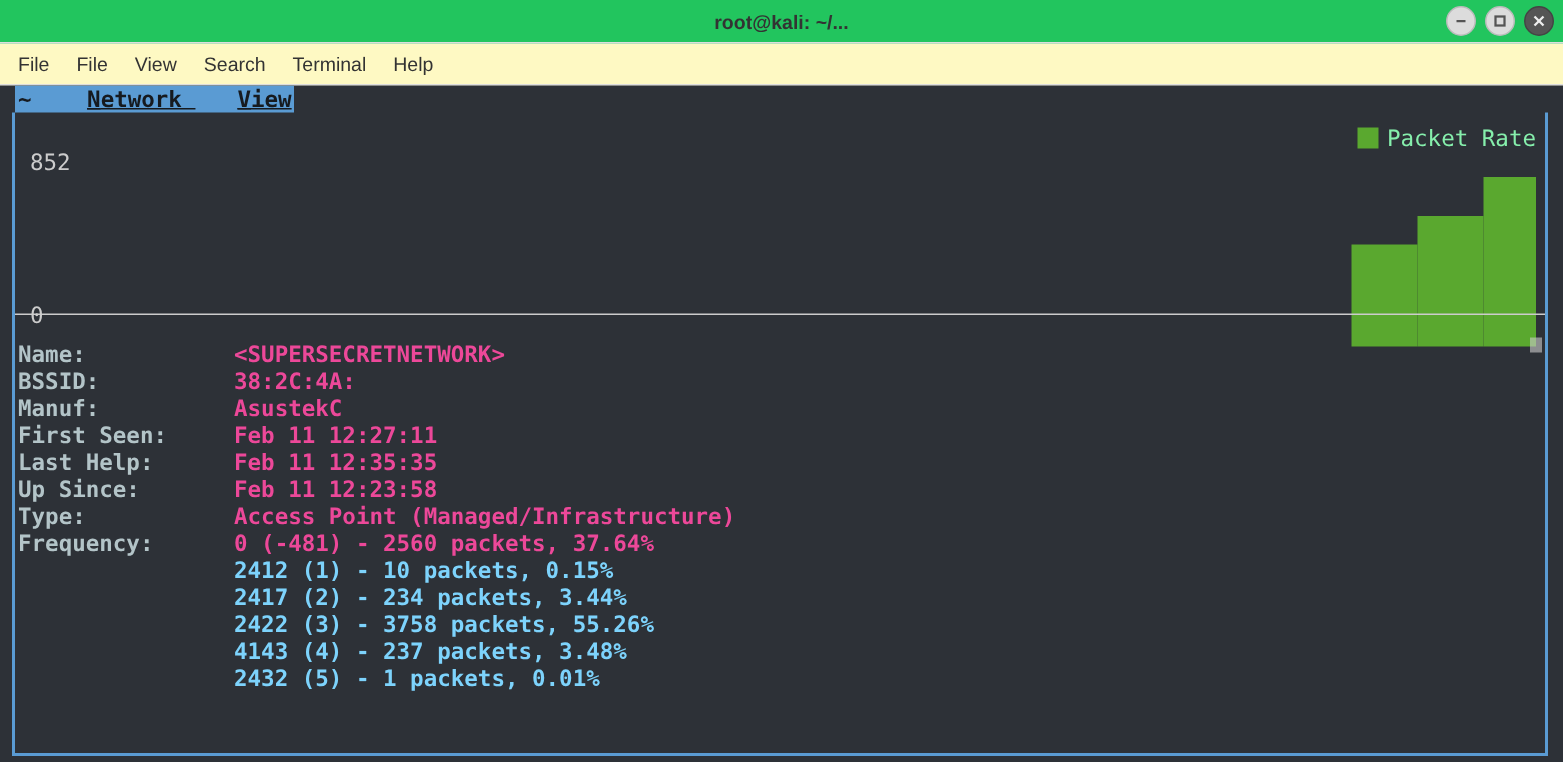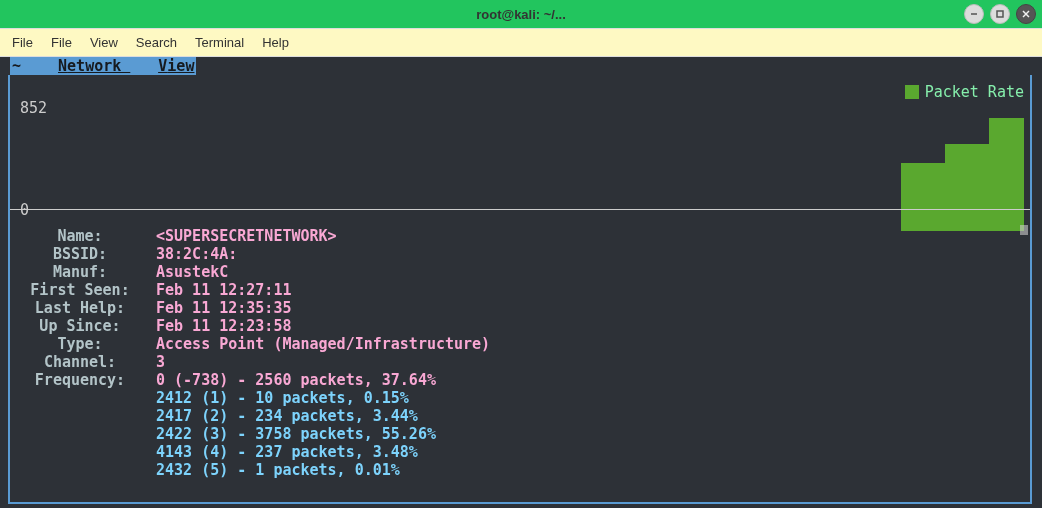--- a/index.html
+++ b/index.html
@@ -148,26 +148,26 @@
       left: 12px;
       top: 170px;
       right: 12px;
     }
     .detail-row {
       display: flex;
       white-space: pre;
     }
     .detail-label {
       width: 136px;
-      text-align: center;
+      text-align: left;
       color: #b3c4c8;
       font-weight: bold;
     }
     .detail-value {
-      color: #f9a8d4;
+      color: #ec4899;
       padding-left: 8px;
       font-weight: bold;
     }
     .detail-sub {
       padding-left: 144px;
       color: #7dd3fc;
       font-weight: bold;
     }
     .terminal-frame {
       position: absolute;
@@ -251,22 +251,21 @@
     <div class="scroll-indicator"></div>
 
     <div class="details">
       <div class="detail-row"><span class="detail-label">Name:</span><span class="detail-value">&lt;SUPERSECRETNETWORK&gt;</span></div>
       <div class="detail-row"><span class="detail-label">BSSID:</span><span class="detail-value">38:2C:4A:</span></div>
       <div class="detail-row"><span class="detail-label">Manuf:</span><span class="detail-value">AsustekC</span></div>
       <div class="detail-row"><span class="detail-label">First Seen:</span><span class="detail-value">Feb 11 12:27:11</span></div>
       <div class="detail-row"><span class="detail-label">Last Help:</span><span class="detail-value">Feb 11 12:35:35</span></div>
       <div class="detail-row"><span class="detail-label">Up Since:</span><span class="detail-value">Feb 11 12:23:58</span></div>
       <div class="detail-row"><span class="detail-label">Type:</span><span class="detail-value">Access Point (Managed/Infrastructure)</span></div>
-      <div class="detail-row"><span class="detail-label">Channel:</span><span class="detail-value">3</span></div>
-      <div class="detail-row"><span class="detail-label">Frequency:</span><span class="detail-value">0 (-738) - 2560 packets, 37.64%</span></div>
+      <div class="detail-row"><span class="detail-label">Frequency:</span><span class="detail-value">0 (-481) - 2560 packets, 37.64%</span></div>
       <div class="detail-row"><span class="detail-sub">2412 (1) - 10 packets, 0.15%</span></div>
       <div class="detail-row"><span class="detail-sub">2417 (2) - 234 packets, 3.44%</span></div>
       <div class="detail-row"><span class="detail-sub">2422 (3) - 3758 packets, 55.26%</span></div>
       <div class="detail-row"><span class="detail-sub">4143 (4) - 237 packets, 3.48%</span></div>
       <div class="detail-row"><span class="detail-sub">2432 (5) - 1 packets, 0.01%</span></div>
     </div>
   </div>
 </div>
 
 </body></html>

